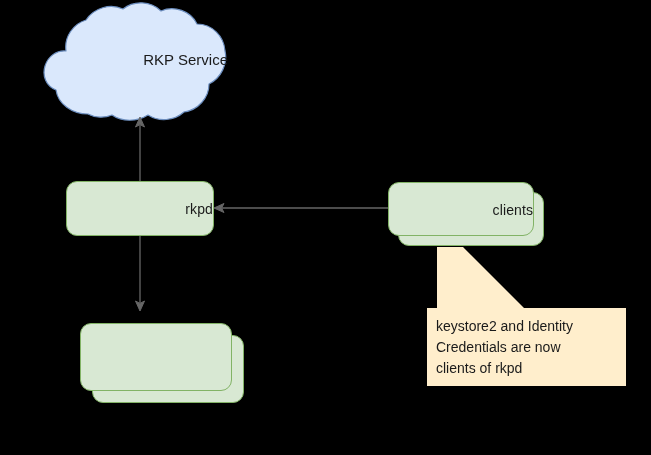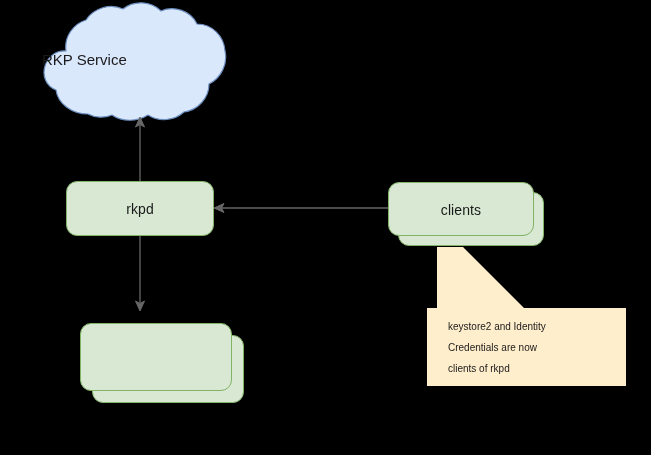--- a/index.html
+++ b/index.html
@@ -12,21 +12,21 @@
     width: 651px;
     height: 455px;
     background: #000000;
     overflow: hidden;
     font-family: "Liberation Sans", sans-serif;
   }
   .node-label {
     position: absolute;
     left: 0;
     right: 0;
-    text-align: center;
+    text-align: right;
     color: #1a1a1a;
     font-size: 14px;
     line-height: 21px;
     letter-spacing: 0.1px;
     white-space: pre-line;
     pointer-events: none;
   }
 
   
   #cloud-shape {
@@ -35,21 +35,21 @@
     top: 2px;
     width: 186px;
     height: 122px;
   }
   #cloud-shape svg { display: block; }
   #cloud-label {
     position: absolute;
     left: 42px;
     top: 50px;
     width: 186px;
-    text-align: left;
+    text-align: right;
     color: #1a1a1a;
     font-size: 15px;
     line-height: 20px;
   }
 
   
   .box {
     position: absolute;
     box-sizing: border-box;
     background: #d8e8d3;
@@ -134,24 +134,23 @@
     width: 199px;
     height: 139px;
   }
   #callout-note svg { display: block; }
   #note-text {
     position: absolute;
     left: 436px;
     top: 316px;
     width: 180px;
     color: #1a1a1a;
-    font-size: 10px;
+    font-size: 14px;
     line-height: 21px;
     white-space: pre-line;
-    margin-left: 12px;
   }
 </style>
 </head>
 <body>
 
 <div id="canvas">
 
   <div id="cloud-shape">
     <svg width="186" height="122" viewBox="0 0 186 122" xmlns="http://www.w3.org/2000/svg">
       <path d="M46 112

